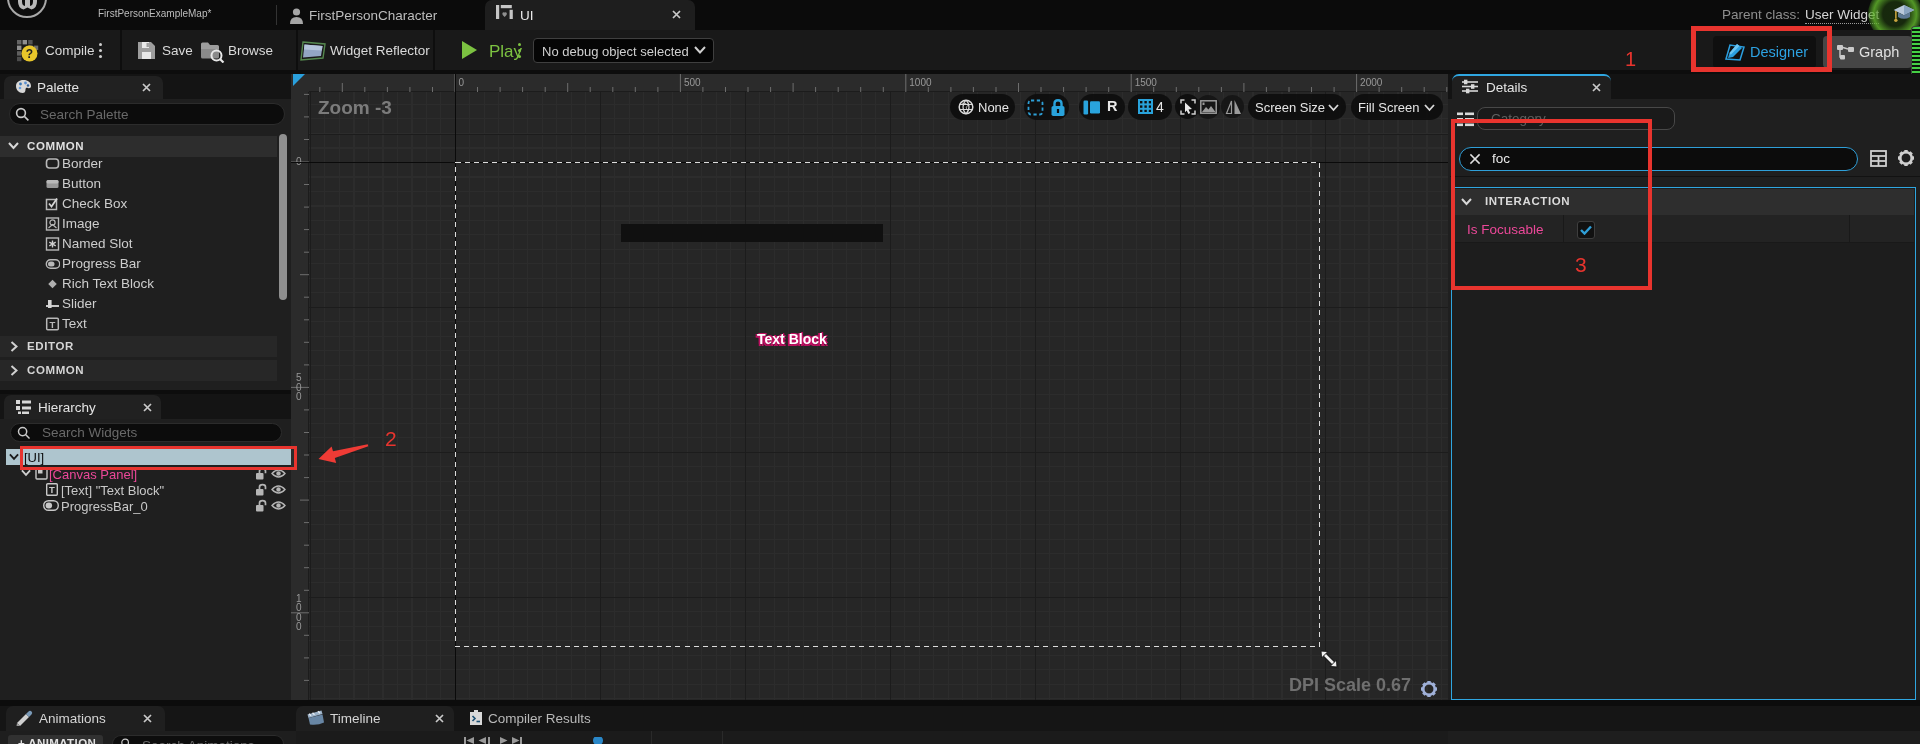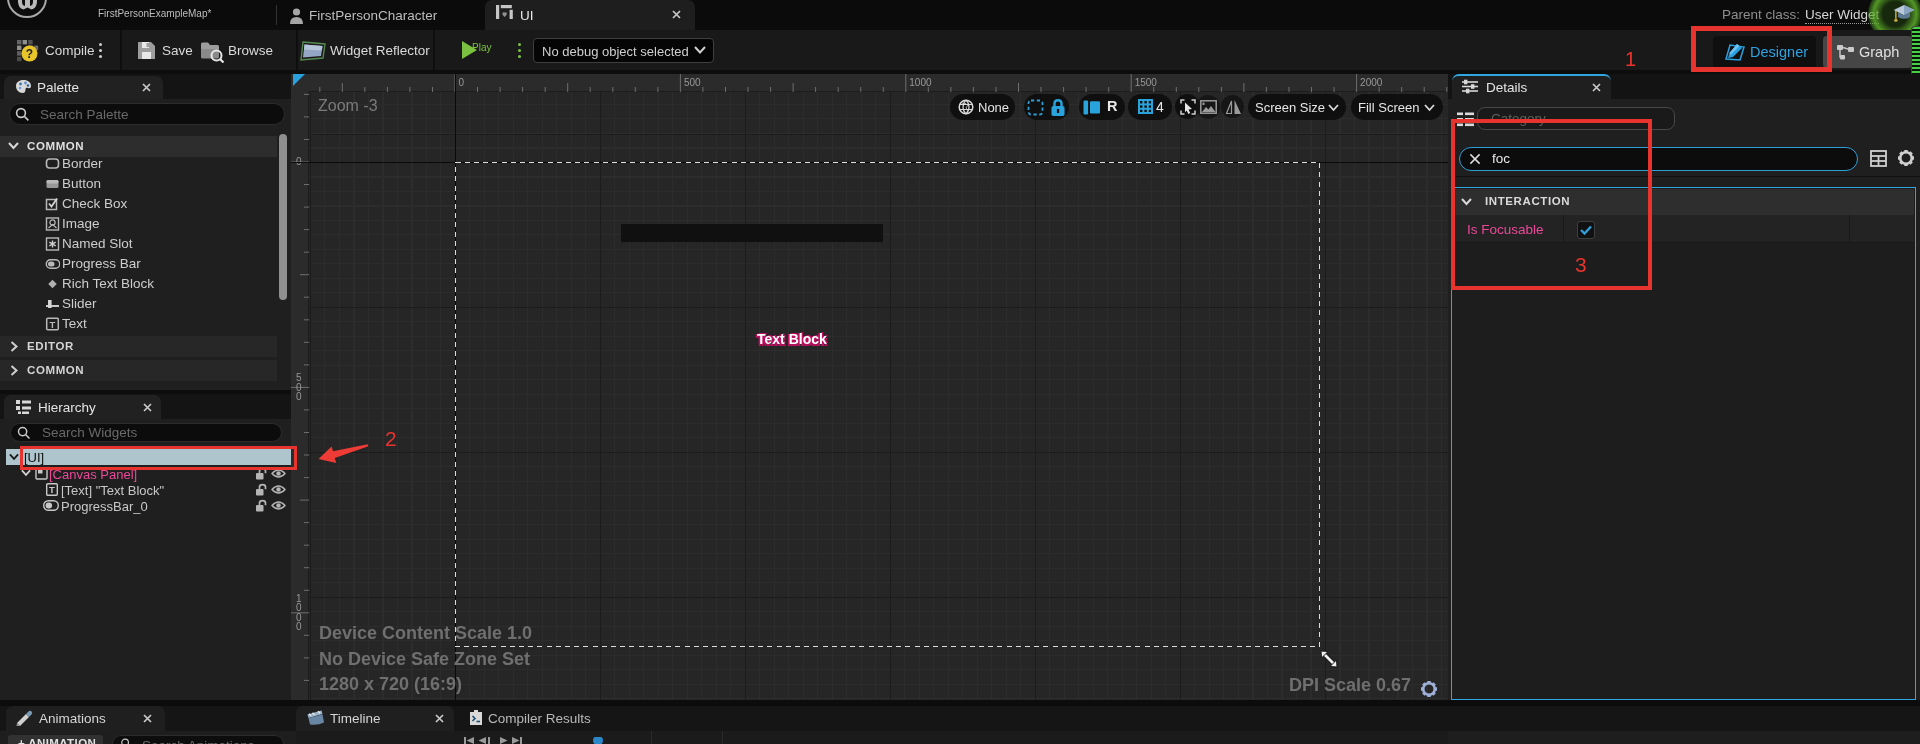--- a/index.html
+++ b/index.html
@@ -88,21 +88,21 @@
 <svg class="abs" style="left:300px;top:41px" width="26" height="20" viewBox="0 0 26 20">
  <path d="M3 1 L25 3 L23 17 L1 19 Z" fill="none" stroke="#55884f" stroke-width="1.4"></path>
  <path d="M4.5 3.5 L22.5 5 L21 15 L3 16.5 Z" fill="#93a6c4"></path>
  <path d="M4.5 3.5 L22.5 5 L21.8 9.5 L4 8.5 Z" fill="#b4c4da"></path>
 </svg>
 <div class="abs txt" style="left:330px;top:43px;font-size:13.5px;color:#dadada">Widget Reflector</div>
 
 <svg class="abs" style="left:461px;top:40px" width="17" height="20" viewBox="0 0 17 20">
  <path d="M1 1 L16 10 L1 19 Z" fill="#7cc241"></path>
 </svg>
-<div class="abs txt" style="left:472px;top:42px;font-size:10px;color:#7cc241">Play</div>
+<div class="abs txt" style="left:489px;top:42px;font-size:17px;color:#7cc241">Play</div>
 <div class="abs" style="left:518px;top:43px;width:3px;height:3px;border-radius:50%;background:#7cc241;box-shadow:0 6px 0 #7cc241,0 12px 0 #7cc241"></div>
 <div class="abs" style="left:533px;top:38px;width:181px;height:25px;background:#050505;border:1px solid #3f3f3f;border-radius:4px"></div>
 <div class="abs txt" style="left:542px;top:44px;font-size:13px;color:#cfcfcf">No debug object selected</div>
 <svg class="abs" style="left:694px;top:46px" width="12" height="8" viewBox="0 0 12 8">
       <path d="M1 1 L6 6.5 L11 1" fill="none" stroke="#cfcfcf" stroke-width="2"></path>
     </svg>
 
 <div class="abs" style="left:1713px;top:36px;width:103px;height:32px;background:#0f0f0f;border-radius:4px"></div>
 <svg class="abs" style="left:1724px;top:42px" width="22" height="20" viewBox="0 0 22 20">
  <path d="M2 17 L6 3 L20 5 L16 18 Z" fill="none" stroke="#2b9fe0" stroke-width="1.5"></path>
@@ -440,44 +440,41 @@
     background-image:
       repeating-linear-gradient(to right,#1c1c1c 0 1px,transparent 1px 145px),
       repeating-linear-gradient(to bottom,#1c1c1c 0 1px,transparent 1px 145px),
       repeating-linear-gradient(to right,#2c2c2c 0 1px,transparent 1px 14.5px),
       repeating-linear-gradient(to bottom,#2c2c2c 0 1px,transparent 1px 14.5px);
     background-position:1px 70px,1px 70px,1px 12px,1px 12px;"></div>
 
   <div class="abs" style="left:164px;top:0;width:1px;height:626px;background:#0a0a0a"></div>
   <div class="abs" style="left:0;top:88px;width:1157px;height:1px;background:#0a0a0a"></div>
 
-  <div class="abs txt" style="left:27px;top:23px;font-size:16px;font-weight:normal;color:#7b7b7b">Zoom -3</div>
+  <div class="abs txt" style="left:27px;top:23px;font-size:19px;font-weight:bold;color:#7b7b7b">Zoom -3</div>
 
   <svg class="abs" style="left:163px;top:87px" width="868" height="488" viewBox="0 0 868 488" shape-rendering="crispEdges">
     <rect x="1.5" y="1.5" width="864" height="484" fill="none" stroke="#dcdcdc" stroke-width="1" stroke-dasharray="5 4.2"></rect>
   </svg>
 
   <div class="abs" style="left:330px;top:150px;width:262px;height:18px;background:#101010"></div>
 
   <div class="abs txt" style="left:466px;top:256.5px;font-size:14px;font-weight:bold;color:#fff;text-shadow:-1.6px 1.8px 0 #bd0f60,1.2px 1.8px 0 #bd0f60,-1.6px 0 0 #bd0f60,1.2px -0.6px 0 #bd0f60">Text Block</div>
 
   <svg class="abs" style="left:1028px;top:575px" width="20" height="20" viewBox="0 0 20 20">
     <g stroke="#1a1a1a" stroke-width="4.6" fill="none" stroke-linecap="round">
           <path d="M4 4 L16 16"></path>
         </g>
     <g stroke="#f0f0f0" stroke-width="2.6" fill="none">
           <path d="M4 4 L16 16"></path>
         </g>
     <path d="M2 2 L9 2.5 L2.5 9 Z" fill="#f0f0f0" stroke="#1a1a1a" stroke-width="1"></path>
     <path d="M18 18 L11 17.5 L17.5 11 Z" fill="#f0f0f0" stroke="#1a1a1a" stroke-width="1"></path>
   </svg>
 
-  <div class="abs" style="left:28px;top:547px;font-size:18px;font-weight:bold;color:#6f6f6f;line-height:25.5px">
-    Device Content Scale 1.0<br>No Device Safe Zone Set<br>1280 x 720 (16:9)
-  </div>
   <div class="abs txt" style="left:998px;top:601px;font-size:18px;font-weight:bold;color:#6f6f6f">DPI Scale 0.67</div>
   <svg class="abs" style="left:1129px;top:606px" width="18" height="18" viewBox="0 0 18 18">
     <rect x="7.3" y="1.0" width="3.4" height="3.2" fill="#9fb0d8" transform="rotate(0 9 9)"></rect>
         <rect x="7.3" y="1.0" width="3.4" height="3.2" fill="#9fb0d8" transform="rotate(45 9 9)"></rect>
         <rect x="7.3" y="1.0" width="3.4" height="3.2" fill="#9fb0d8" transform="rotate(90 9 9)"></rect>
         <rect x="7.3" y="1.0" width="3.4" height="3.2" fill="#9fb0d8" transform="rotate(135 9 9)"></rect>
         <rect x="7.3" y="1.0" width="3.4" height="3.2" fill="#9fb0d8" transform="rotate(180 9 9)"></rect>
         <rect x="7.3" y="1.0" width="3.4" height="3.2" fill="#9fb0d8" transform="rotate(225 9 9)"></rect>
         <rect x="7.3" y="1.0" width="3.4" height="3.2" fill="#9fb0d8" transform="rotate(270 9 9)"></rect>
         <rect x="7.3" y="1.0" width="3.4" height="3.2" fill="#9fb0d8" transform="rotate(315 9 9)"></rect>

